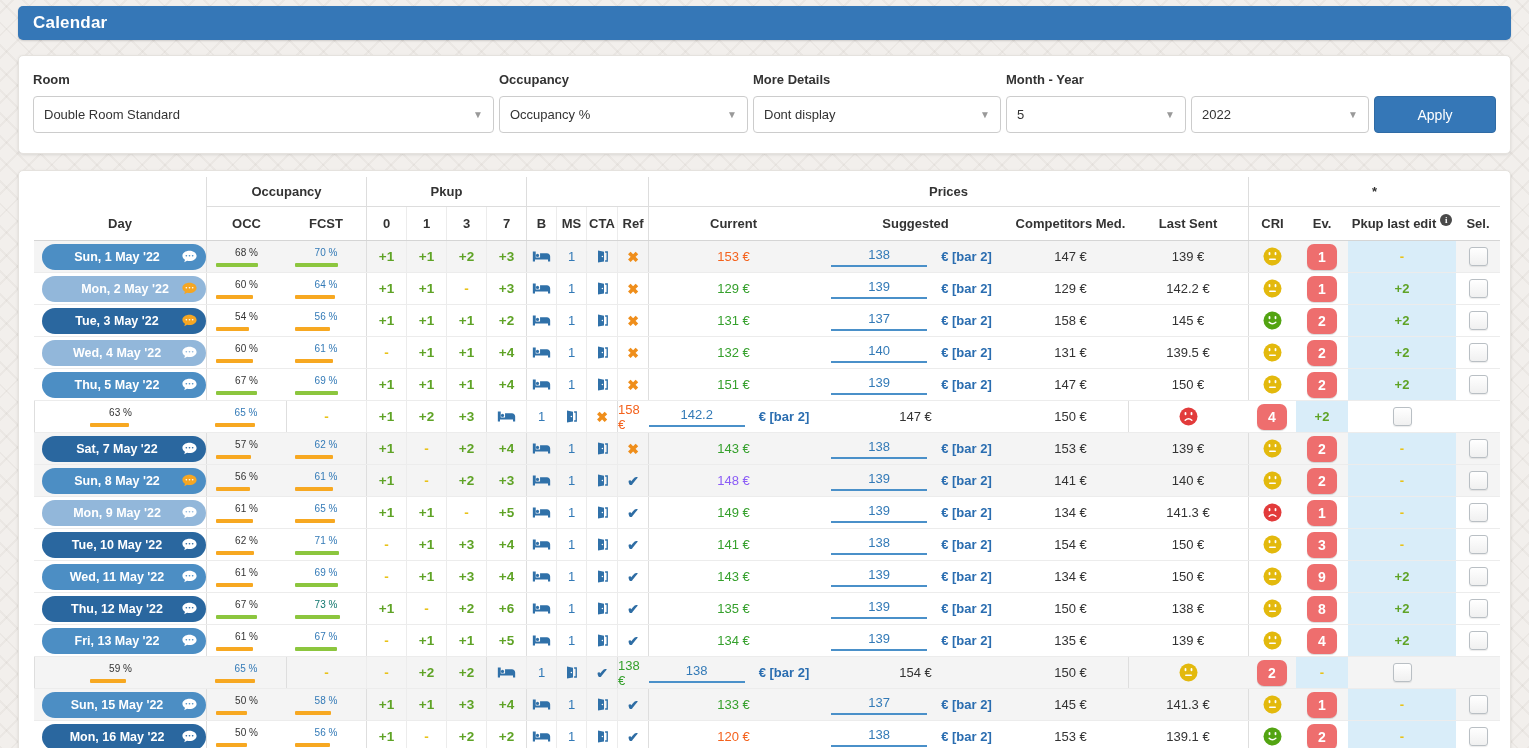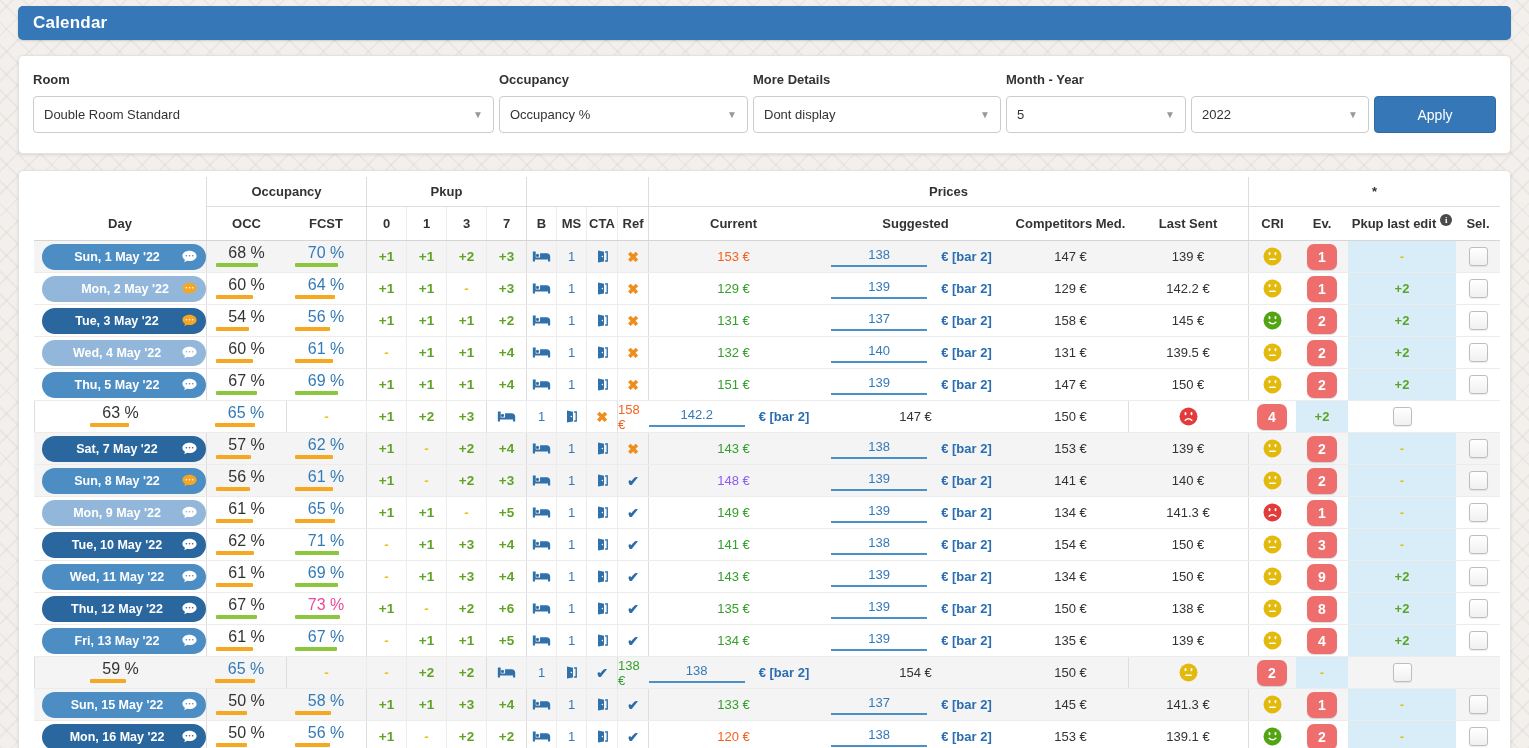--- a/index.html
+++ b/index.html
@@ -54,21 +54,21 @@
   .row>div{display:flex;align-items:center;justify-content:center;height:100%;
     font-size:13px;color:#333;box-sizing:border-box;}
   .day-cell{justify-content:center;}
   .day-pill{
     position:relative;width:164px;height:26px;margin-left:8px;border-radius:14px;
     display:flex;align-items:center;justify-content:center;
     color:#fff;font-weight:bold;font-size:12.5px;cursor:pointer;
   }
   .day-pill .cmt{position:absolute;right:9px;top:6px;line-height:0;}
   .pctbox{width:62px;}
-  .pctnum{text-align:center;font-size:16px;line-height:14px;}
+  .pctnum{text-align:center;font-size:10px;line-height:14px;}
   .pctbar{height:4px;margin-top:3px;border-radius:1px;}
   .pkv{font-weight:bold;font-size:13.5px;}
   .msv{color:#337ab7;}
   .icn{line-height:0;cursor:pointer;}
   .refmark{font-size:14px;font-weight:bold;cursor:pointer;}
   .cur{font-size:13px;}
   .sugg-cell{justify-content:flex-end;gap:14px;padding-right:8px;}
   .sugg-input{
     width:96px;text-align:center;color:#337ab7;font-size:13px;
     border-bottom:2px solid #4a90c9;padding-bottom:3px;cursor:text;
@@ -1084,21 +1084,21 @@
               </div>
             </div>
             <div class="bl">
               <div class="pctbox">
                 <div class="pctnum" style="color: rgb(51, 51, 51);">67 %</div>
                 <div class="pctbar" style="background: rgb(140, 198, 62); width: 67%;"></div>
               </div>
             </div>
             <div>
               <div class="pctbox">
-                <div class="pctnum" style="color: #ec4899;">73 %</div>
+                <div class="pctnum" style="color: #0f766e;">73 %</div>
                 <div class="pctbar" style="background: rgb(140, 198, 62); width: 73%;"></div>
               </div>
             </div>
             <div class="bl">
               <div class="pkv" style="color: rgb(95, 163, 38);">+1</div>
             </div>
             <div class="bll">
               <div class="pkv" style="color: rgb(233, 194, 23);">-</div>
             </div>
             <div class="bll">

